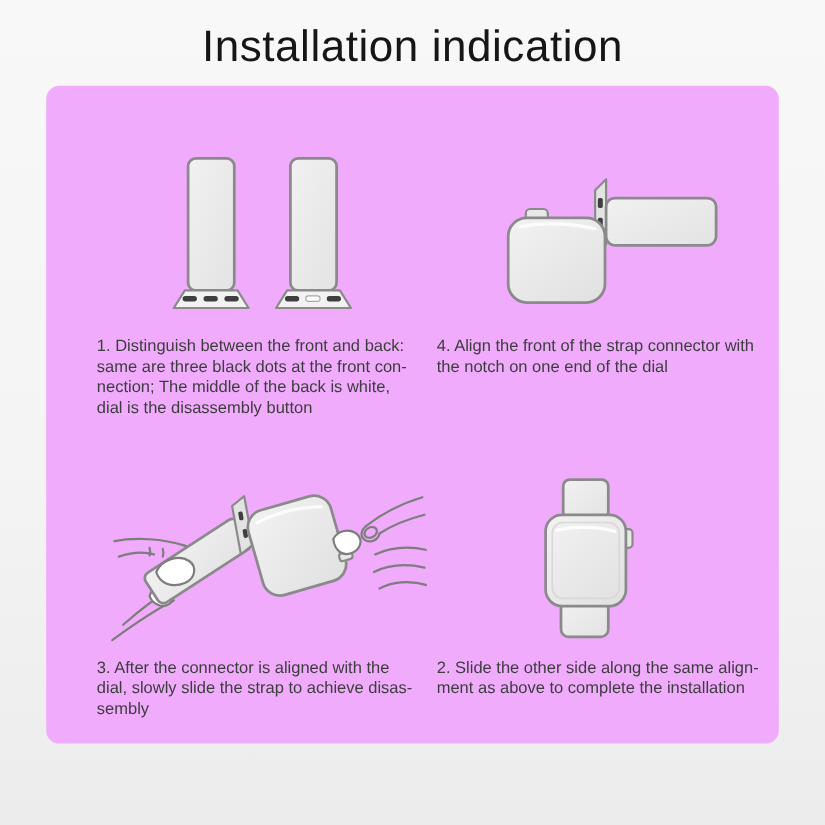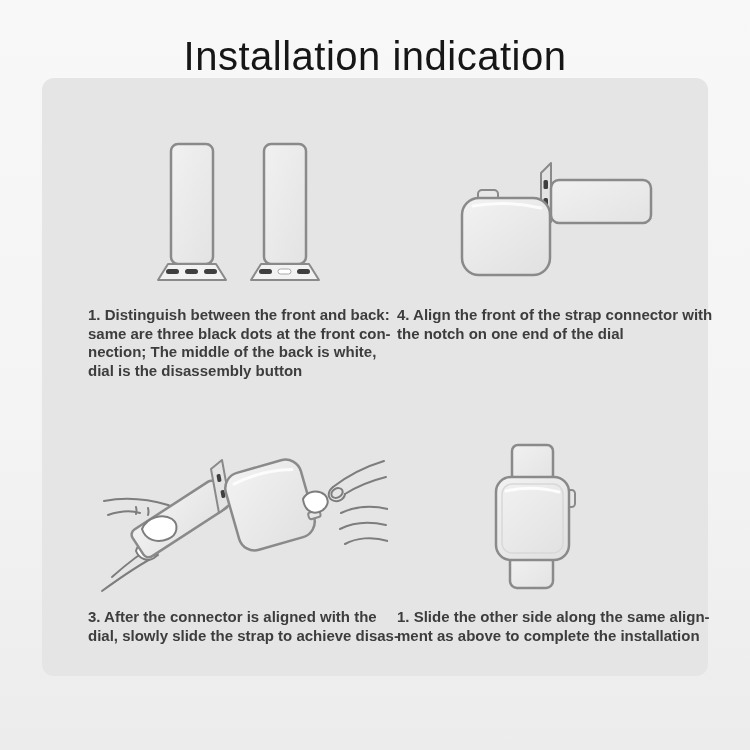--- a/index.html
+++ b/index.html
@@ -5,37 +5,36 @@
   * { box-sizing: border-box; }
   html, body { margin: 0; padding: 0; }
   body {
     width: 750px; height: 750px;
     background: linear-gradient(180deg, #f8f8f8 0%, #f4f4f4 55%, #ececec 100%);
     font-family: "Liberation Sans", sans-serif;
     overflow: hidden;
   }
   .page-title {
     margin: 0;
-    padding-top: 34px;
+    padding-top: 20px;
     height: 78px;
     text-align: center;
     font-size: 40px;
     font-weight: 400;
     letter-spacing: 0.5px;
     color: #161616;
   }
   .card {
     width: 666px; height: 598px;
     margin: 0 auto;
-    background: #e5e5e5;
+    background: #f0abfc;
     border-radius: 12px;
     padding: 28px 2px 4px 46px;
     display: grid;
     grid-template-columns: 309px 309px;
-    font-weight: bold;
   }
   .step { display: flex; flex-direction: column; }
   .figure {
     display: flex;
     justify-content: center;
     align-items: flex-end;
   }
   .fig-r1 { height: 200px; padding-bottom: 16px; }
   .fig-r2 { height: 192px; padding-bottom: 2px; }
   .fig-s1 { padding-left: 26px; }
@@ -167,38 +166,39 @@
           <path d="M235 48 C230 52 229 58 234 61 C239 64 246 61 247 55"></path>
           <ellipse cx="239" cy="54" rx="6" ry="4.5" transform="rotate(-30 239 54)"></ellipse>
 
           <path d="M205 60 C209 52 220 50 227 56 C232 61 230 70 221 73 C212 76 206 69 205 60 Z" fill="#ffffff"></path>
         </g>
       </svg>
     </div>
     <div class="caption cap-r2">
       <div>3. After the connector is aligned with the</div>
       <div>dial, slowly slide the strap to achieve disas-</div>
+      <div>sembly</div>
     </div>
   </div>
 
   <div class="step">
     <div class="figure fig-r2 fig-s4">
       <svg width="165" height="170" viewBox="0 0 165 170">
 
         <rect x="62" y="16" width="41" height="36" rx="6" fill="url(#g1)" stroke="#8a8a8a" stroke-width="2.5"></rect>
 
         <rect x="60" y="126" width="43" height="33" rx="7" fill="url(#g1)" stroke="#8a8a8a" stroke-width="2.5"></rect>
 
         <rect x="117" y="61" width="8" height="17" rx="3.5" fill="#e8e8e8" stroke="#8a8a8a" stroke-width="2"></rect>
 
         <rect x="46" y="48" width="73" height="83" rx="15" fill="url(#g2)" stroke="#8a8a8a" stroke-width="2.5"></rect>
 
         <rect x="52" y="55" width="61" height="69" rx="10" fill="none" stroke="#d8d8d8" stroke-width="1.5"></rect>
         <path d="M56 62 q27 -6 53 1" fill="none" stroke="#ffffff" stroke-width="3" stroke-linecap="round" opacity="0.85"></path>
       </svg>
     </div>
     <div class="caption cap-r2">
-      <div>1. Slide the other side along the same align-</div>
+      <div>2. Slide the other side along the same align-</div>
       <div>ment as above to complete the installation</div>
     </div>
   </div>
 
 </div>
 
 </body></html>

